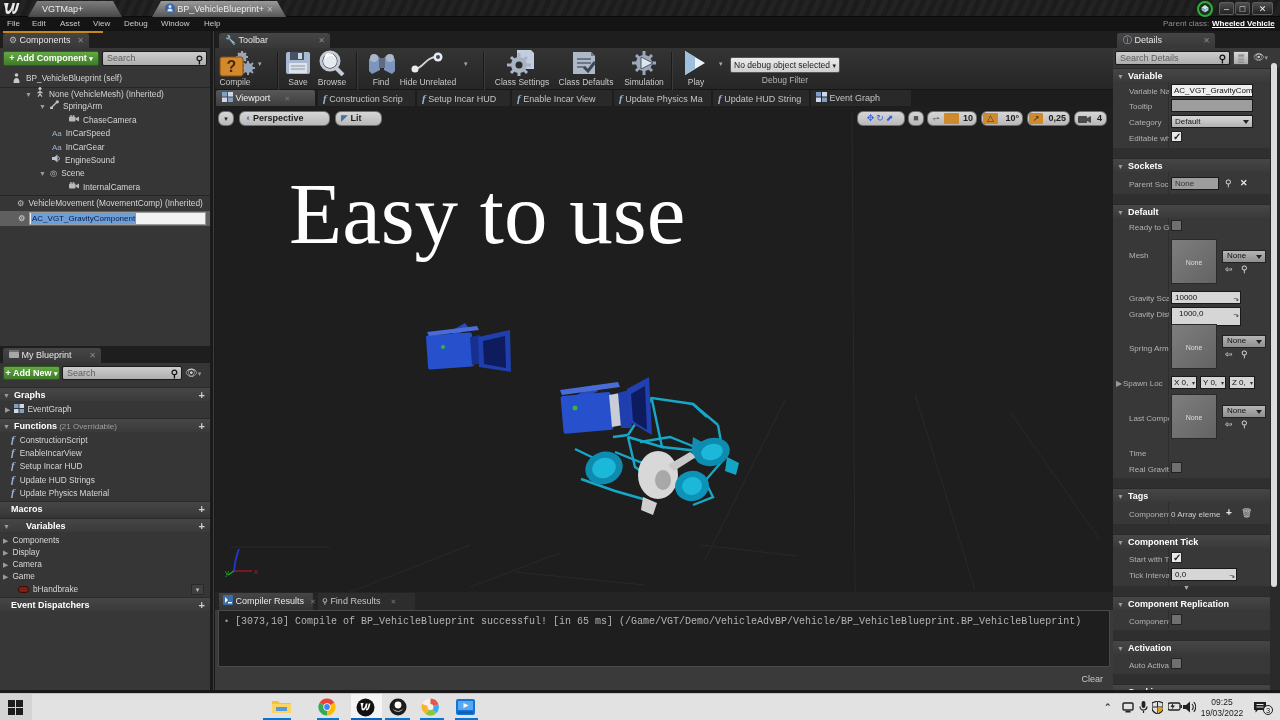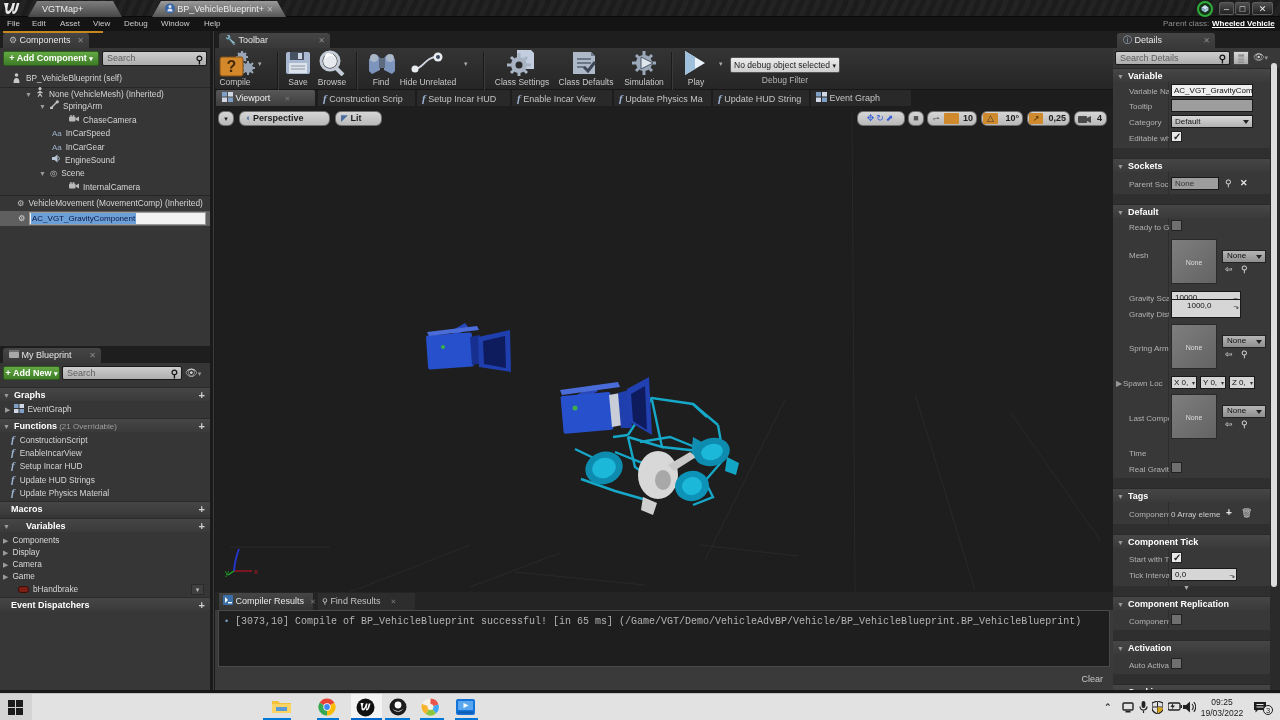--- a/index.html
+++ b/index.html
@@ -390,20 +390,21 @@
       </g>
 
       <g>
         <line x1="19" y1="464" x2="37" y2="464" stroke="#9a1420" stroke-width="1.5"></line>
         <text x="39" y="467" font-size="8" fill="#c01a28" font-family="Liberation Sans">x</text>
         <path d="M19 464 Q20 452 24 442" stroke="#2236c8" stroke-width="2" fill="none"></path>
         <text x="10" y="468" font-size="8" fill="#1da426" font-family="Liberation Sans">y</text>
         <line x1="19" y1="464" x2="13" y2="468" stroke="#1da426" stroke-width="1.5"></line>
       </g>
     </svg>
+    <div class="a" style="left:74px;top:57px;width:700px;height:120px;font-family:'Liberation Serif',serif;font-size:87px;color:#fff;line-height:100px">Easy to use</div>
 
     <div class="vpbtn" style="left:3px;top:4px;width:16px;height:15px;text-align:center;font-size:7px">▾</div>
     <div class="vpbtn" style="left:24px;top:4px;width:91px;height:15px"><span style="margin-left:5px;color:#5a7ea8">◖</span> <b>Perspective</b></div>
     <div class="vpbtn" style="left:120px;top:4px;width:47px;height:15px"><span style="margin-left:5px;color:#4a6ea0">◤</span> <b>Lit</b></div>
     <div class="vpbtn" style="left:642px;top:4px;width:48px;height:15px;text-align:center;color:#3a5eda;font-size:9px;letter-spacing:2px">✥↻⬈</div>
     <div class="vpbtn" style="left:693px;top:4px;width:16px;height:15px;text-align:center;color:#555">■</div>
     <div class="vpbtn" style="left:712px;top:4px;width:50px;height:15px">
           <span style="position:absolute;left:0;top:0;width:16px;height:13px;color:#444;text-align:center">⥋</span>
           <span style="position:absolute;left:16px;top:1px;width:15px;height:11px;background:#cf8a2d;border-radius:1px"></span>
           <span style="position:absolute;right:3px;top:0"><b>10</b></span>
@@ -482,21 +483,21 @@
   <div class="dlbl lb" style="left:16px;top:192px">Ready to Go</div>
       <div class="chk" style="left:58px;top:189px"></div>
   <div class="dlbl lb" style="left:16px;top:220px">Mesh</div>
   <div class="thumb" style="left:58px;top:208px">None</div>
   <div class="nonedd" style="left:109px;top:219px;width:44px;height:13px;padding-left:4px">None<span class="ddc" style="top:4px"></span></div>
   <div class="a" style="left:112px;top:233px;color:#e8e8e8;font-size:9px">⇦</div>
   <div class="a" style="left:128px;top:233px;color:#e0e0e0;font-size:9px">⚲</div>
   <div class="dlbl lb" style="left:16px;top:263px">Gravity Scale</div>
       <div class="dinp" style="left:58px;top:260px;width:70px;height:13px;line-height:11px;padding-left:3px">10000<span class="spin">⬎</span></div>
   <div class="dlbl lb" style="left:16px;top:279px">Gravity Dista</div>
-      <div class="dinp" style="left:58px;top:268px;width:70px;height:19px;line-height:11px;padding-left:15px">1000,0<span class="spin">⬎</span></div>
+      <div class="dinp" style="left:58px;top:276px;width:70px;height:19px;line-height:11px;padding-left:7px">1000,0<span class="spin">⬎</span></div>
   <div class="dlbl lb" style="left:16px;top:313px">Spring Arm</div>
   <div class="thumb" style="left:58px;top:293px">None</div>
   <div class="nonedd" style="left:109px;top:304px;width:44px;height:13px;padding-left:4px">None<span class="ddc" style="top:4px"></span></div>
   <div class="a" style="left:112px;top:318px;color:#e8e8e8;font-size:9px">⇦</div>
   <div class="a" style="left:128px;top:318px;color:#e0e0e0;font-size:9px">⚲</div>
   <div class="dlbl" style="left:3px;top:348px;color:#999">▶</div>
   <div class="dlbl lb" style="left:10px;top:348px">Spawn Loca</div>
   <div class="dinp" style="left:58px;top:345px;width:26px;height:13px;line-height:11px;padding-left:2px">X 0,<span class="spin" style="font-size:6px">▾</span></div>
   <div class="dinp" style="left:87px;top:345px;width:26px;height:13px;line-height:11px;padding-left:2px">Y 0,<span class="spin" style="font-size:6px">▾</span></div>
   <div class="dinp" style="left:116px;top:345px;width:26px;height:13px;line-height:11px;padding-left:2px">Z 0,<span class="spin" style="font-size:6px">▾</span></div>

